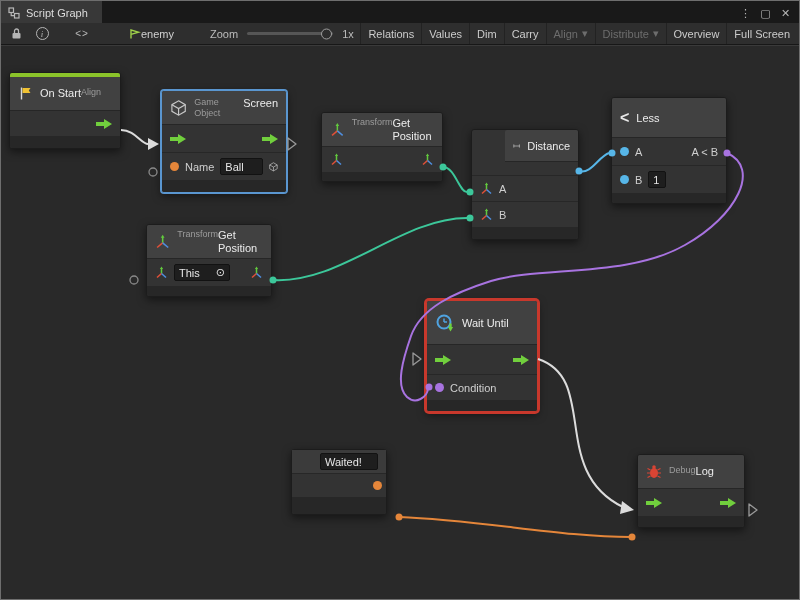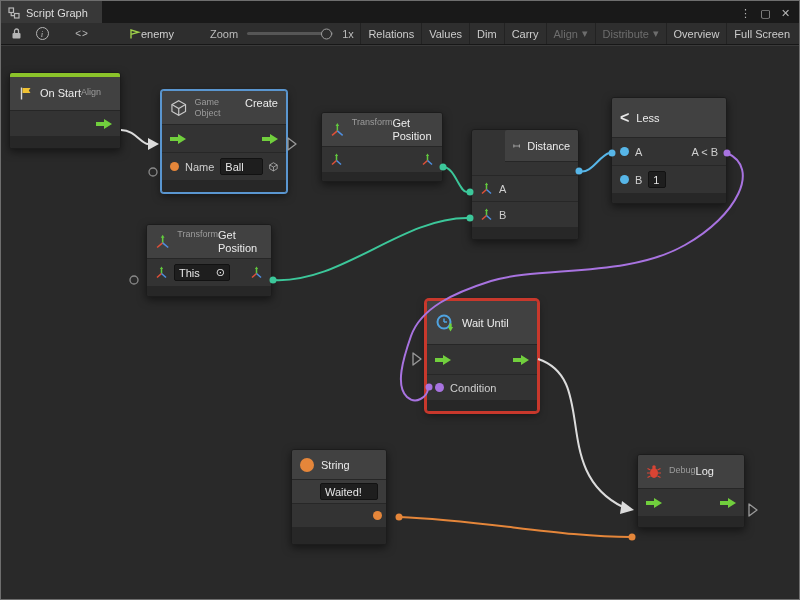--- a/index.html
+++ b/index.html
@@ -152,21 +152,21 @@
     </div>
 
     <div class="node sel-blue" style="left:160px;top:44px;width:126px;">
       <div class="n-header">
         <svg width="18" height="18" viewBox="0 0 18 18">
           <path d="M9 1.5 L16 5.5 V12.5 L9 16.5 L2 12.5 V5.5 Z" fill="none" stroke="#c9c9c9" stroke-width="1.2"></path>
           <path d="M2 5.5 L9 9.5 L16 5.5 M9 9.5 V16.5" fill="none" stroke="#c9c9c9" stroke-width="1.2"></path>
         </svg>
         <div class="titles">
           <span class="t-cat">Game Object</span>
-          <span class="t-main">Create</span>
+          <span class="t-main">Screen</span>
         </div>
       </div>
       <div class="n-row" style="min-height:28px;">
         <svg width="16" height="10" viewBox="0 0 16 10">
             <path d="M0 3 H8 V0 L16 5 L8 10 V7 H0 Z" fill="#71cf3d"></path>
           </svg>
         <span class="spacer"></span>
         <svg width="16" height="10" viewBox="0 0 16 10">
             <path d="M0 3 H8 V0 L16 5 L8 10 V7 H0 Z" fill="#71cf3d"></path>
           </svg>
@@ -319,24 +319,20 @@
           </svg>
       </div>
       <div class="n-row">
         <span class="dot dot-purple"></span>
         <span class="port-label">Condition</span>
       </div>
       <div class="n-footer" style="height:10px;"></div>
     </div>
 
     <div class="node" style="left:290px;top:403px;width:96px;">
-      <div class="n-header" style="min-height:30px;">
-        <span class="big-dot bg-orange"></span>
-        <span class="t-main">String</span>
-      </div>
       <div class="n-row" style="min-height:24px;background:#3b3b3b;justify-content:flex-end;">
         <input class="field" style="width: 58px;" value="Waited!">
       </div>
       <div class="n-row" style="min-height:24px;justify-content:flex-end;">
         <span class="dot dot-orange" style="margin-right:-4px;"></span>
       </div>
       <div class="n-footer" style="height:16px;"></div>
     </div>
 
     <div class="node" style="left:636px;top:408px;width:108px;">

